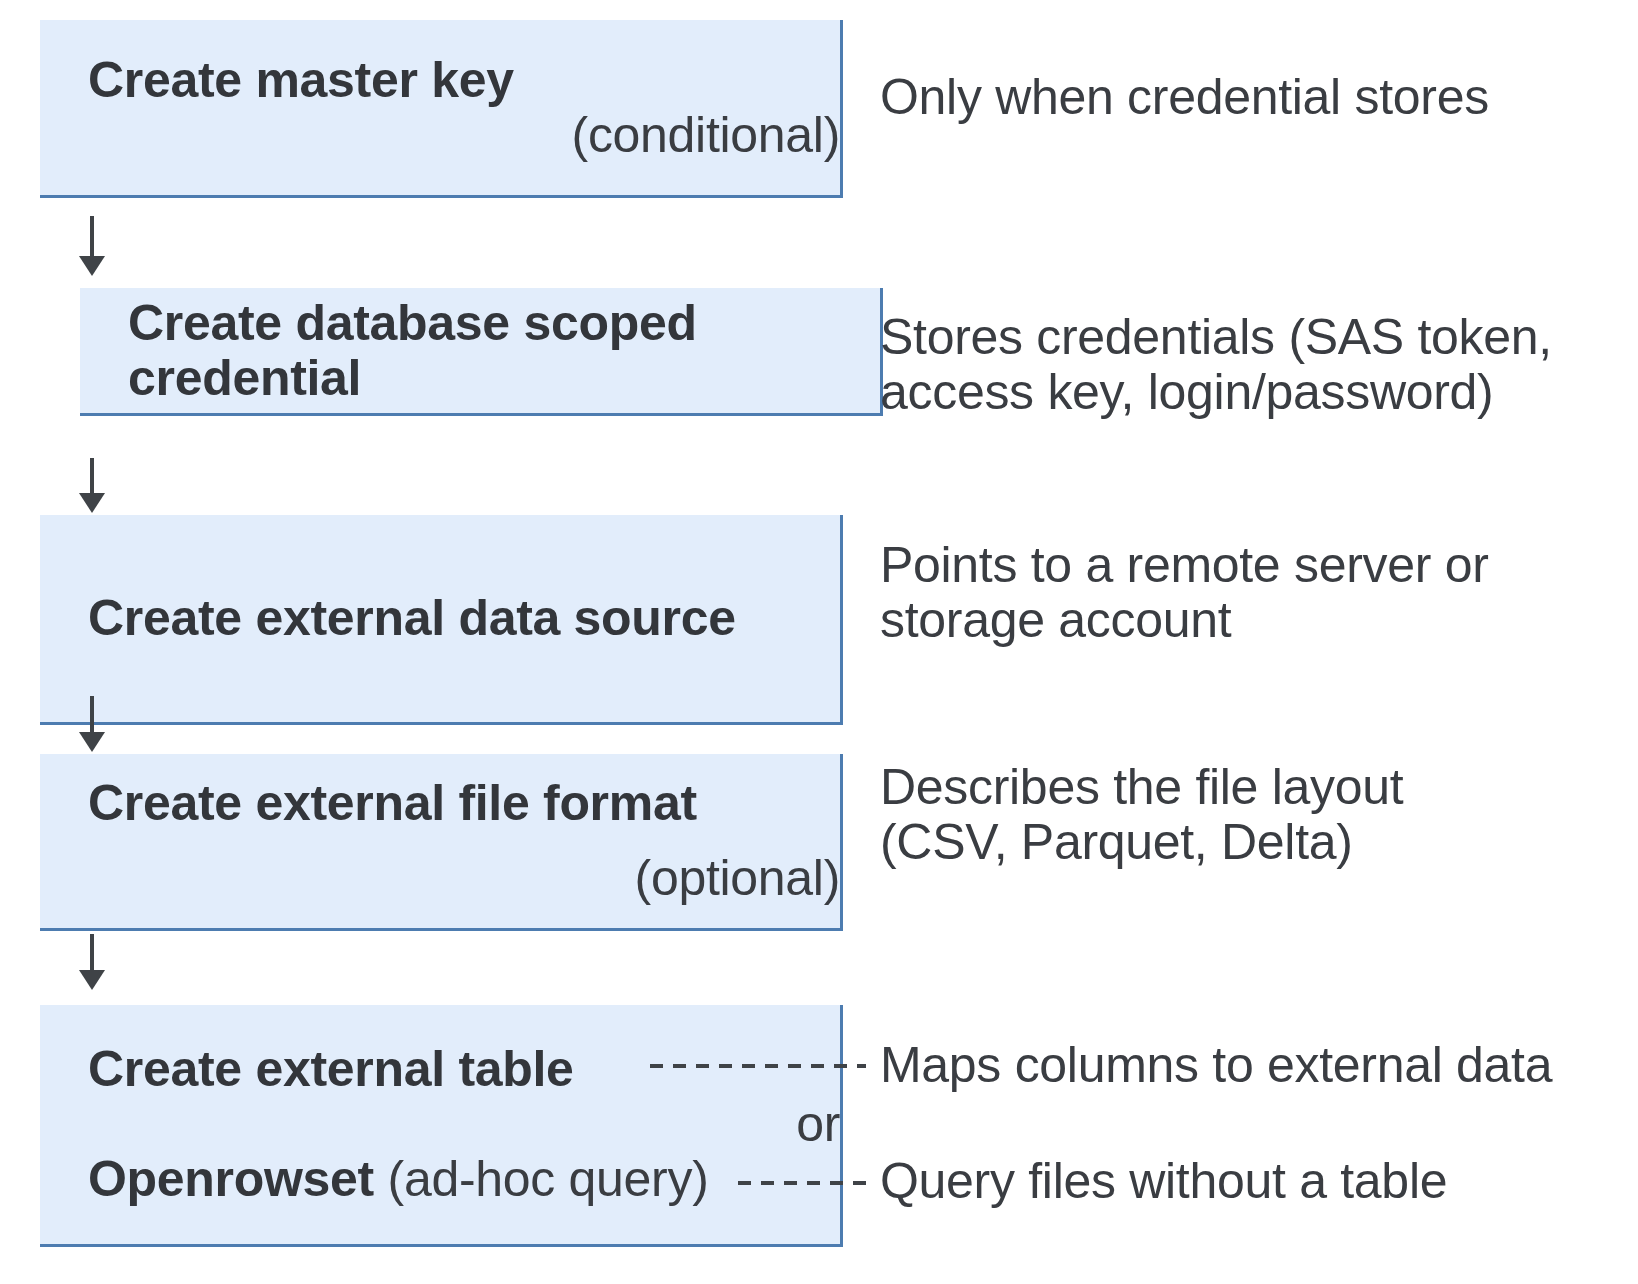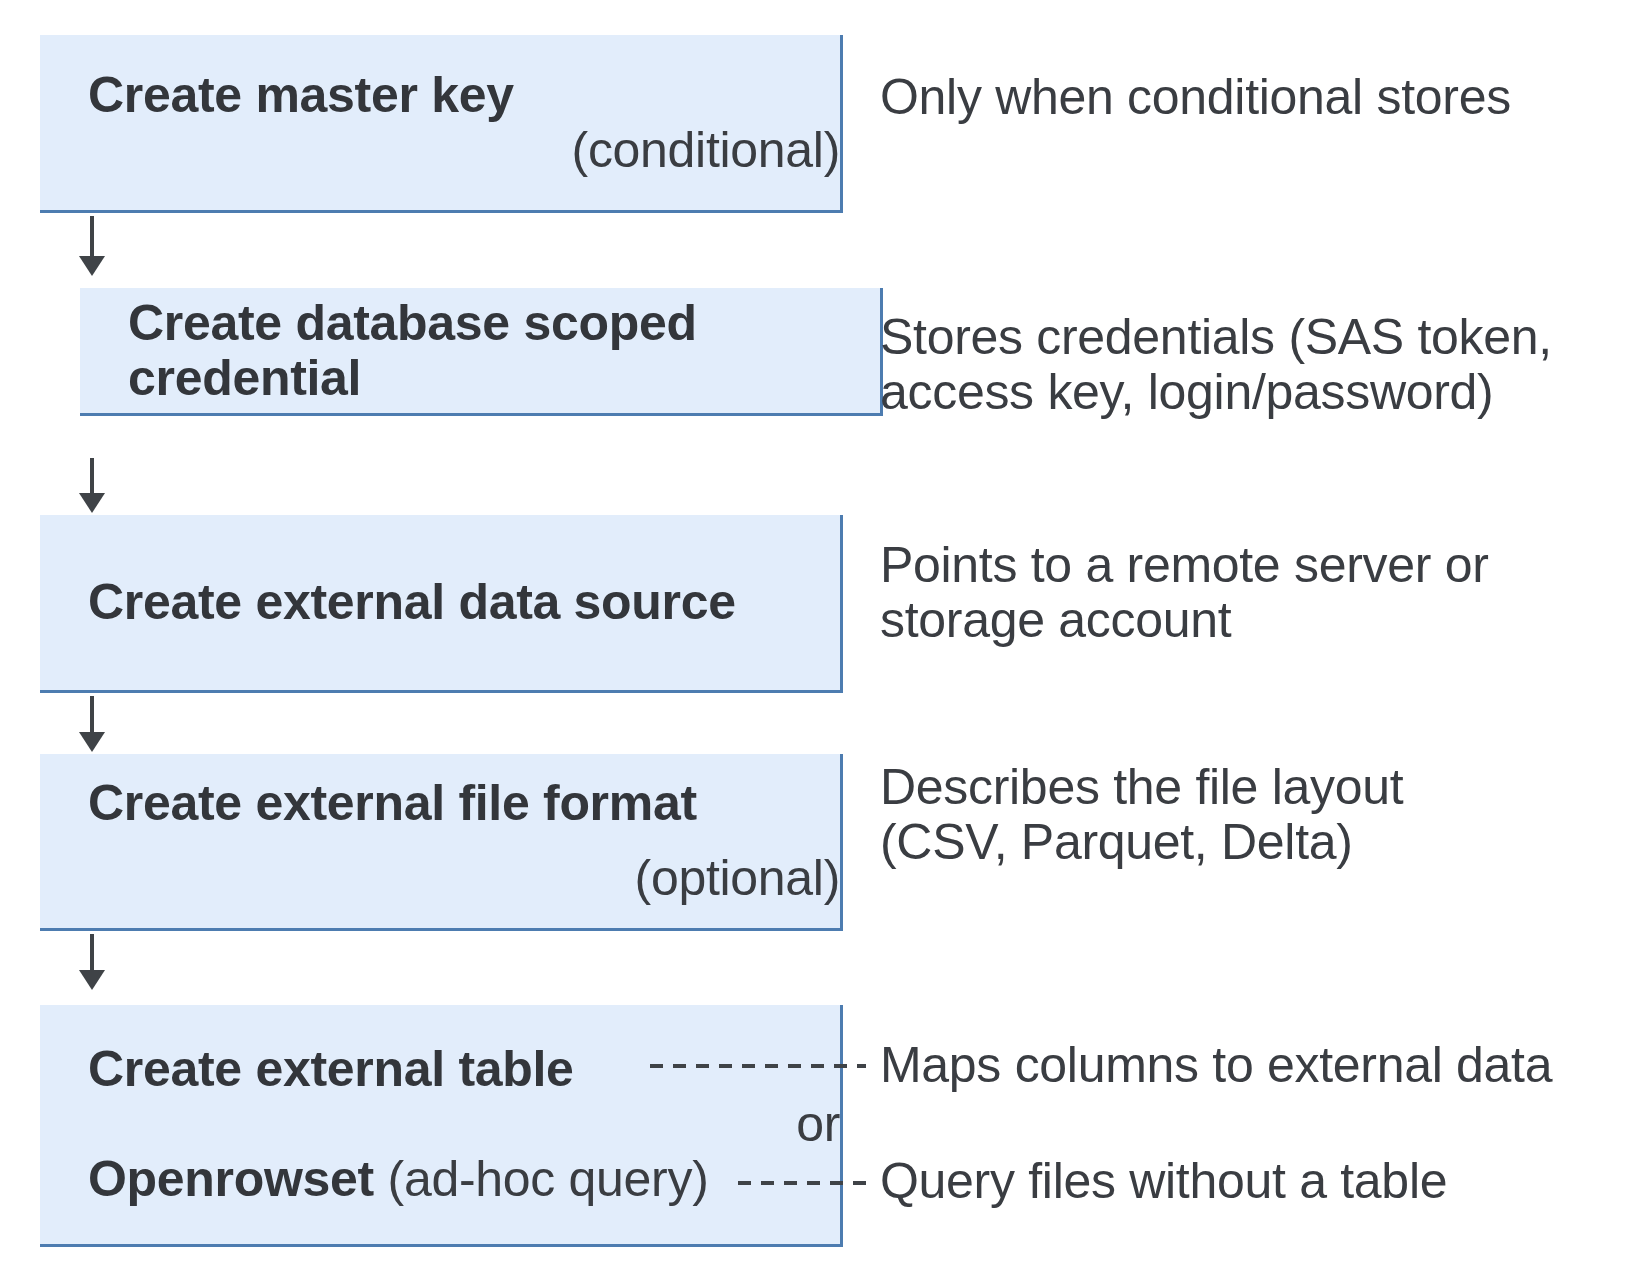--- a/index.html
+++ b/index.html
@@ -28,23 +28,23 @@
     padding-left: 48px;
     font-size: 50px;
     line-height: 55px;
     letter-spacing: -0.3px;
   }
   .box .bold { font-weight: 700; color: var(--text-dark, #33363b); }
   .box .reg  { font-weight: 400; color: var(--text-regular, #3a3d42); text-align: right; }
   .box .line { white-space: nowrap; }
   .wrap-title { max-width: 650px; }
 
-  #box1 { top: 35px;   height: 178px; }
+  #box1 { top: 20px;   height: 178px; }
   #box2 { top: 288px;  height: 128px; margin-left: 40px; }
-  #box3 { top: 515px;  height: 178px; }
+  #box3 { top: 515px;  height: 210px; }
   #box4 { top: 754px;  height: 177px; gap: 20px; }
   #box5 { top: 1005px; height: 242px; }
 
   
   .arrow {
     position: absolute;
     left: 79px;
     width: 26px;
   }
   .arrow .stem {
@@ -147,21 +147,21 @@
   <div class="box" id="box5">
     <div class="line bold">Create external table</div>
     <div class="line reg">or</div>
     <div class="line"><span class="bold">Openrowset</span> <span class="reg">(ad-hoc query)</span></div>
   </div>
 
   <div class="dash" id="dash1"></div>
   <div class="dash" id="dash2"></div>
 
   <div class="note" id="note1">
-    <div>Only when conditional stores</div>
+    <div>Only when credential stores</div>
   </div>
 
   <div class="note" id="note2">
     <div>Stores credentials (SAS token,</div>
     <div>access key, login/password)</div>
   </div>
 
   <div class="note" id="note3">
     <div>Points to a remote server or</div>
     <div>storage account</div>

